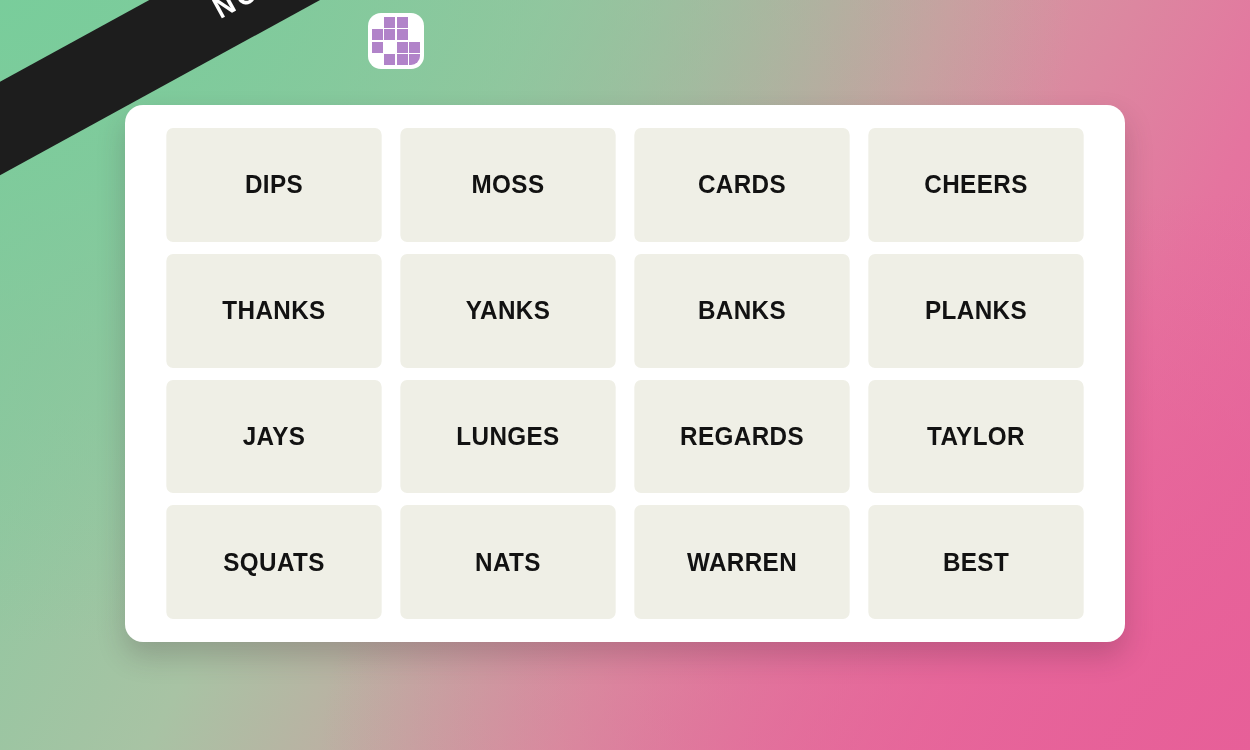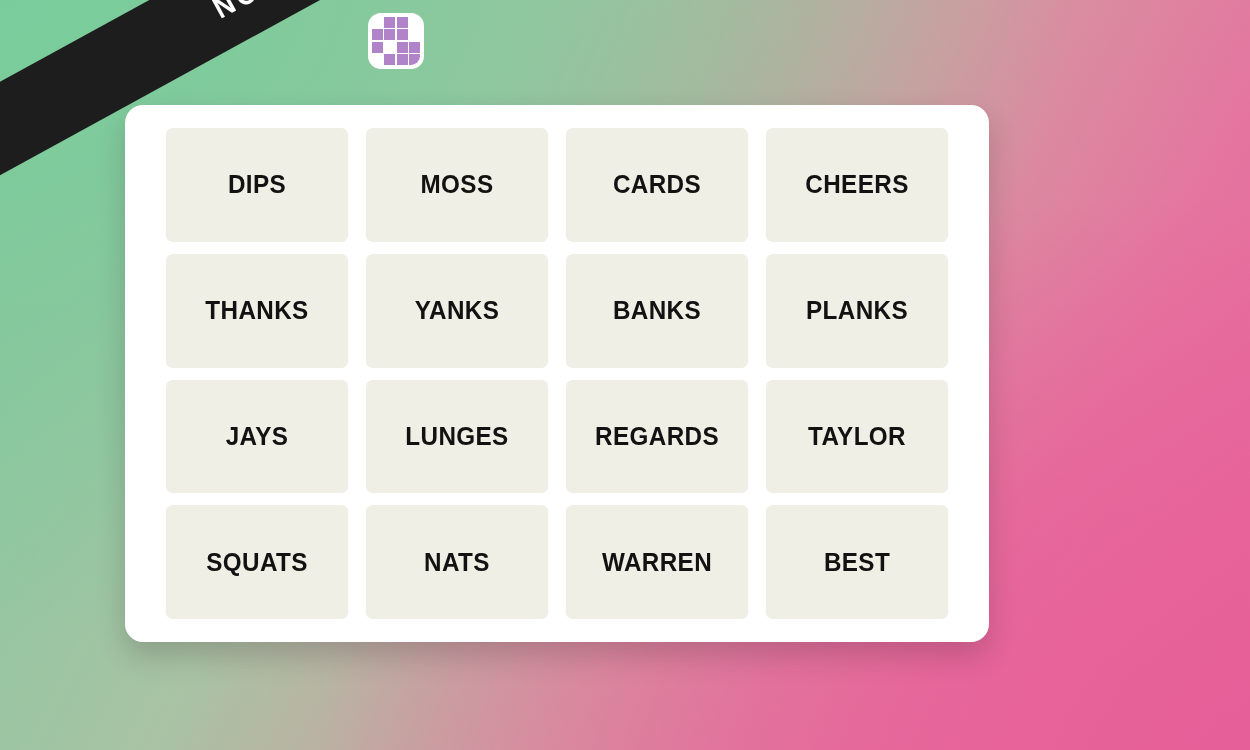--- a/index.html
+++ b/index.html
@@ -77,21 +77,21 @@
     background: #ffffff;
   }
   .logo-cell { background: #b183c9; }
   .logo-cell.blank { background: #ffffff; }
 
   
   .game-card {
     position: absolute;
     left: 125px;
     top: 105px;
-    width: 864px;
+    width: 1000px;
     height: 537px;
     background: #ffffff;
     border-radius: 18px;
     box-shadow: 0 14px 28px rgba(60, 30, 45, 0.22);
     z-index: 2;
     box-sizing: border-box;
     padding: 23px 38px;
   }
 
   

